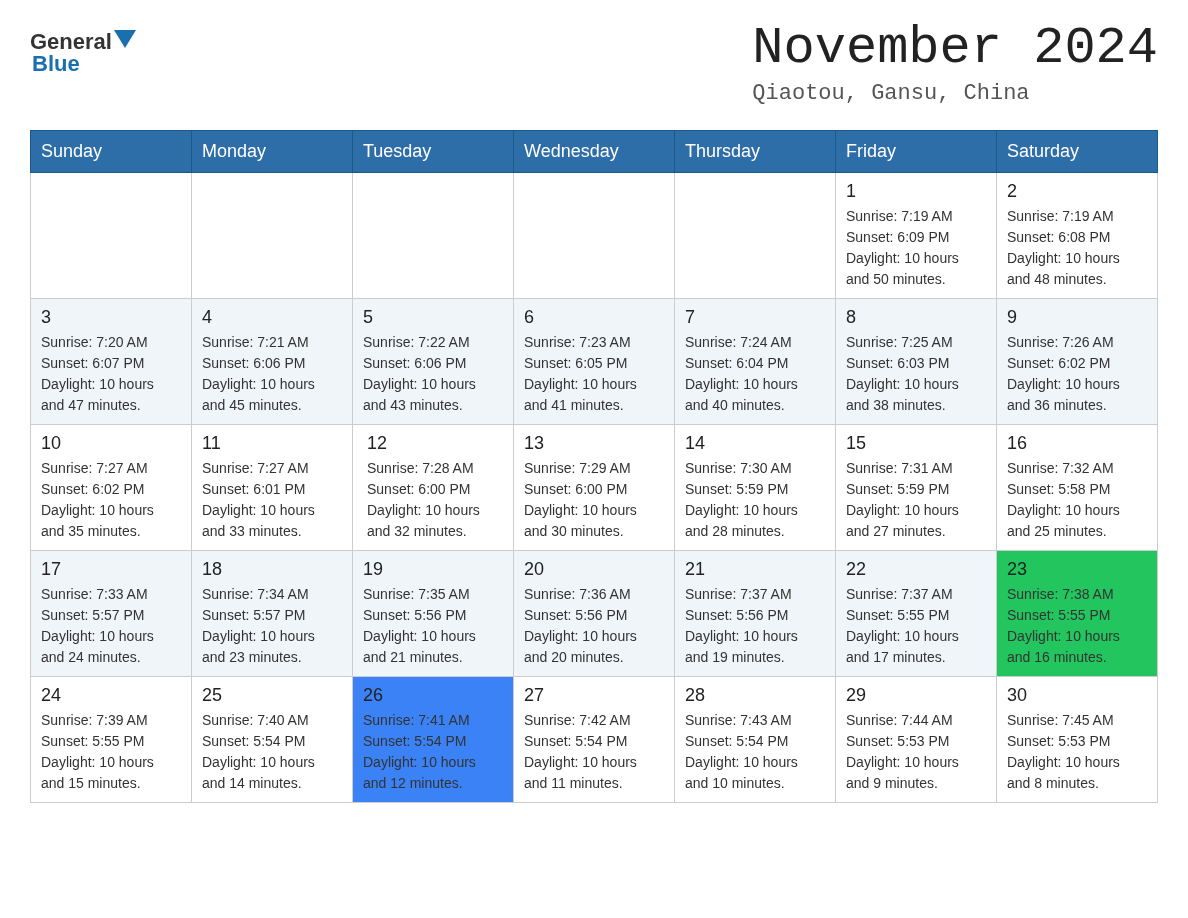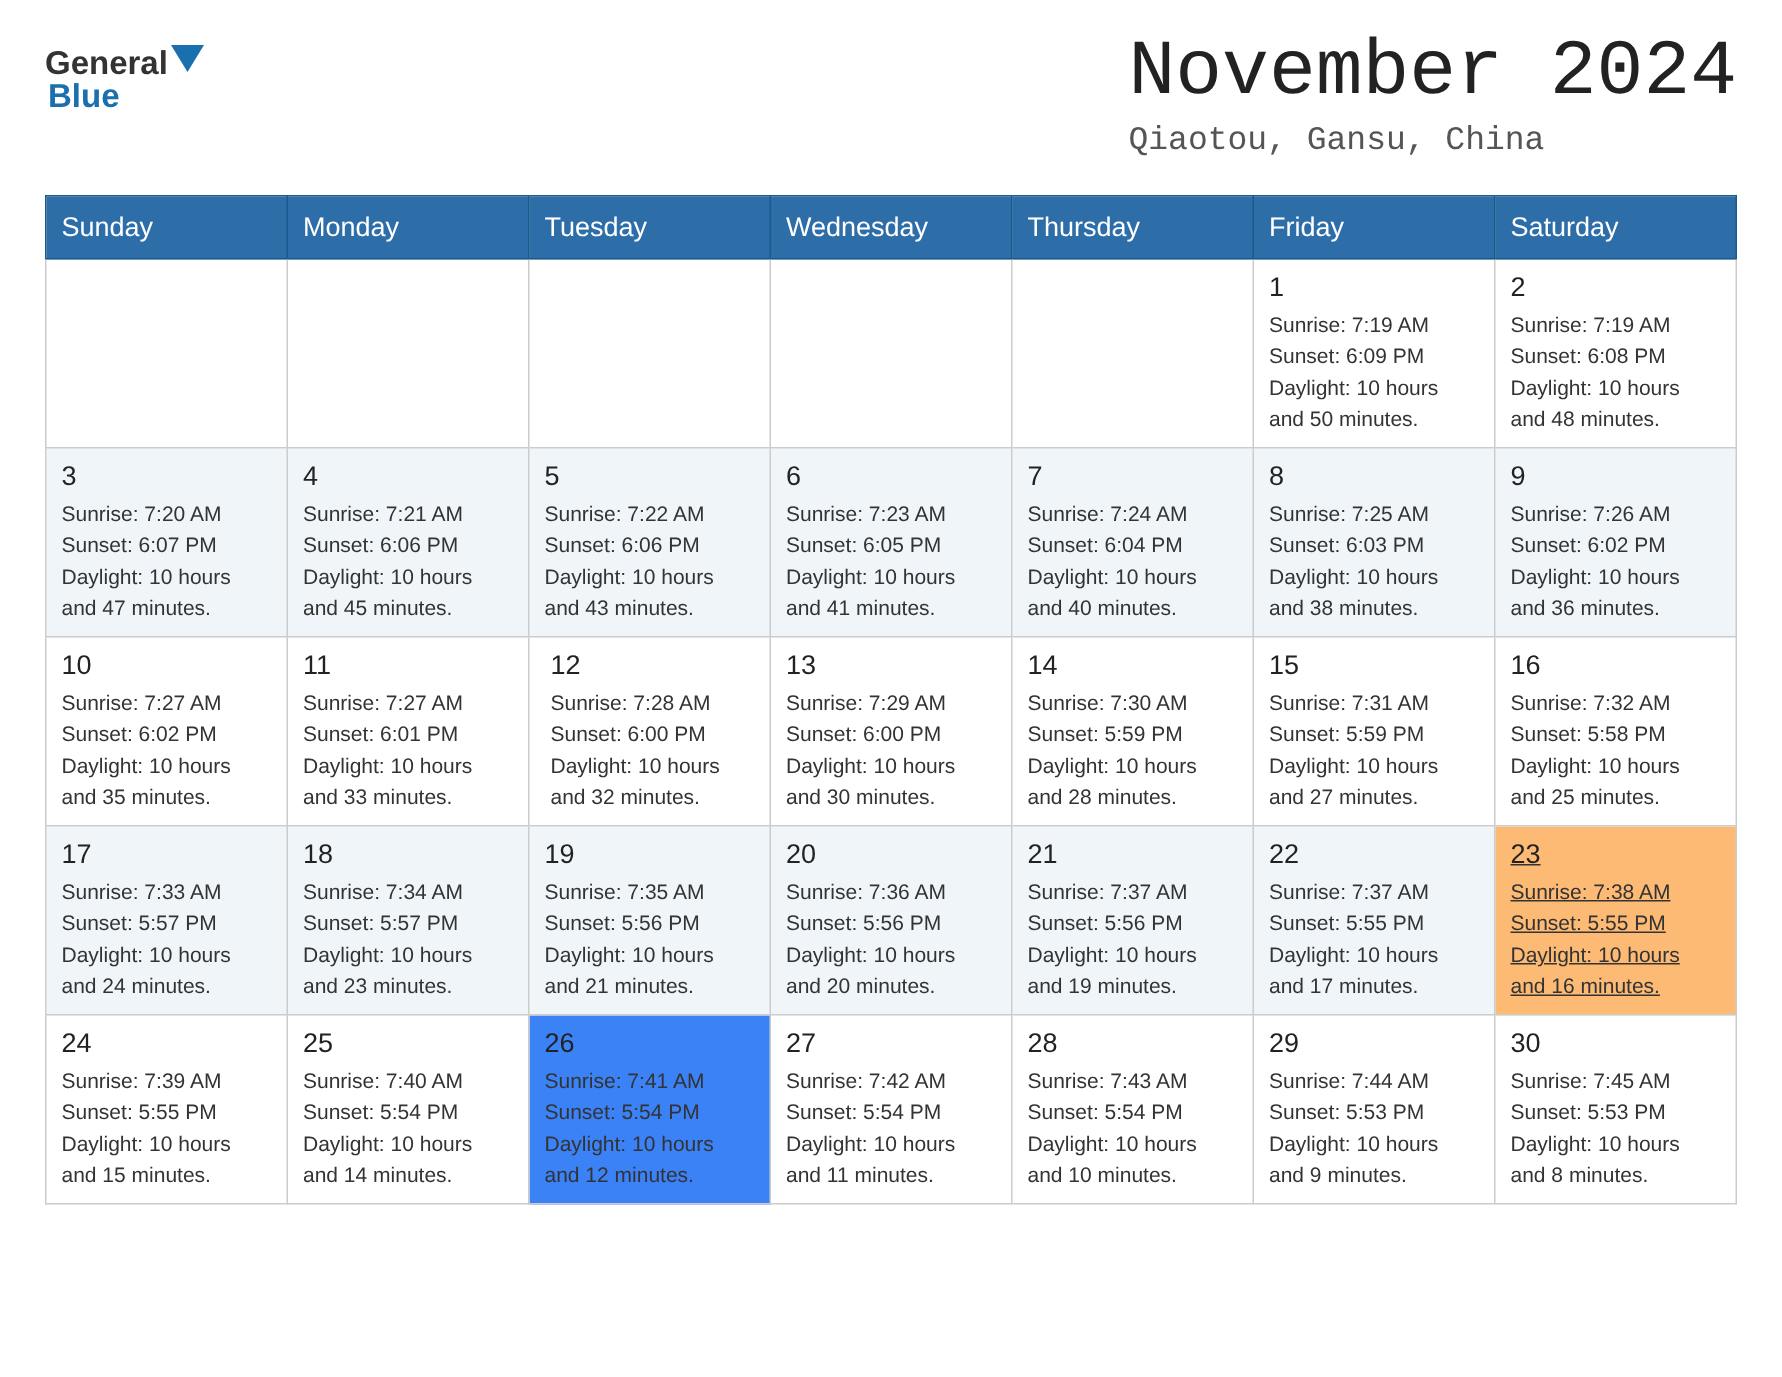--- a/index.html
+++ b/index.html
@@ -284,21 +284,21 @@
 Daylight: 10 hours
 and 19 minutes.</div>
         </td>
         <td style="background-color: rgb(240, 245, 249);">
           <span class="day-number">22</span>
           <div class="day-info">Sunrise: 7:37 AM
 Sunset: 5:55 PM
 Daylight: 10 hours
 and 17 minutes.</div>
         </td>
-        <td style="background-color: #fdba74; text-decoration: underline;">
+        <td style="background-color: #22c55e;">
           <span class="day-number">23</span>
           <div class="day-info">Sunrise: 7:38 AM
 Sunset: 5:55 PM
 Daylight: 10 hours
 and 16 minutes.</div>
         </td>
       </tr>
       <tr>
         <td style="background-color: rgb(255, 255, 255);">
           <span class="day-number">24</span>

